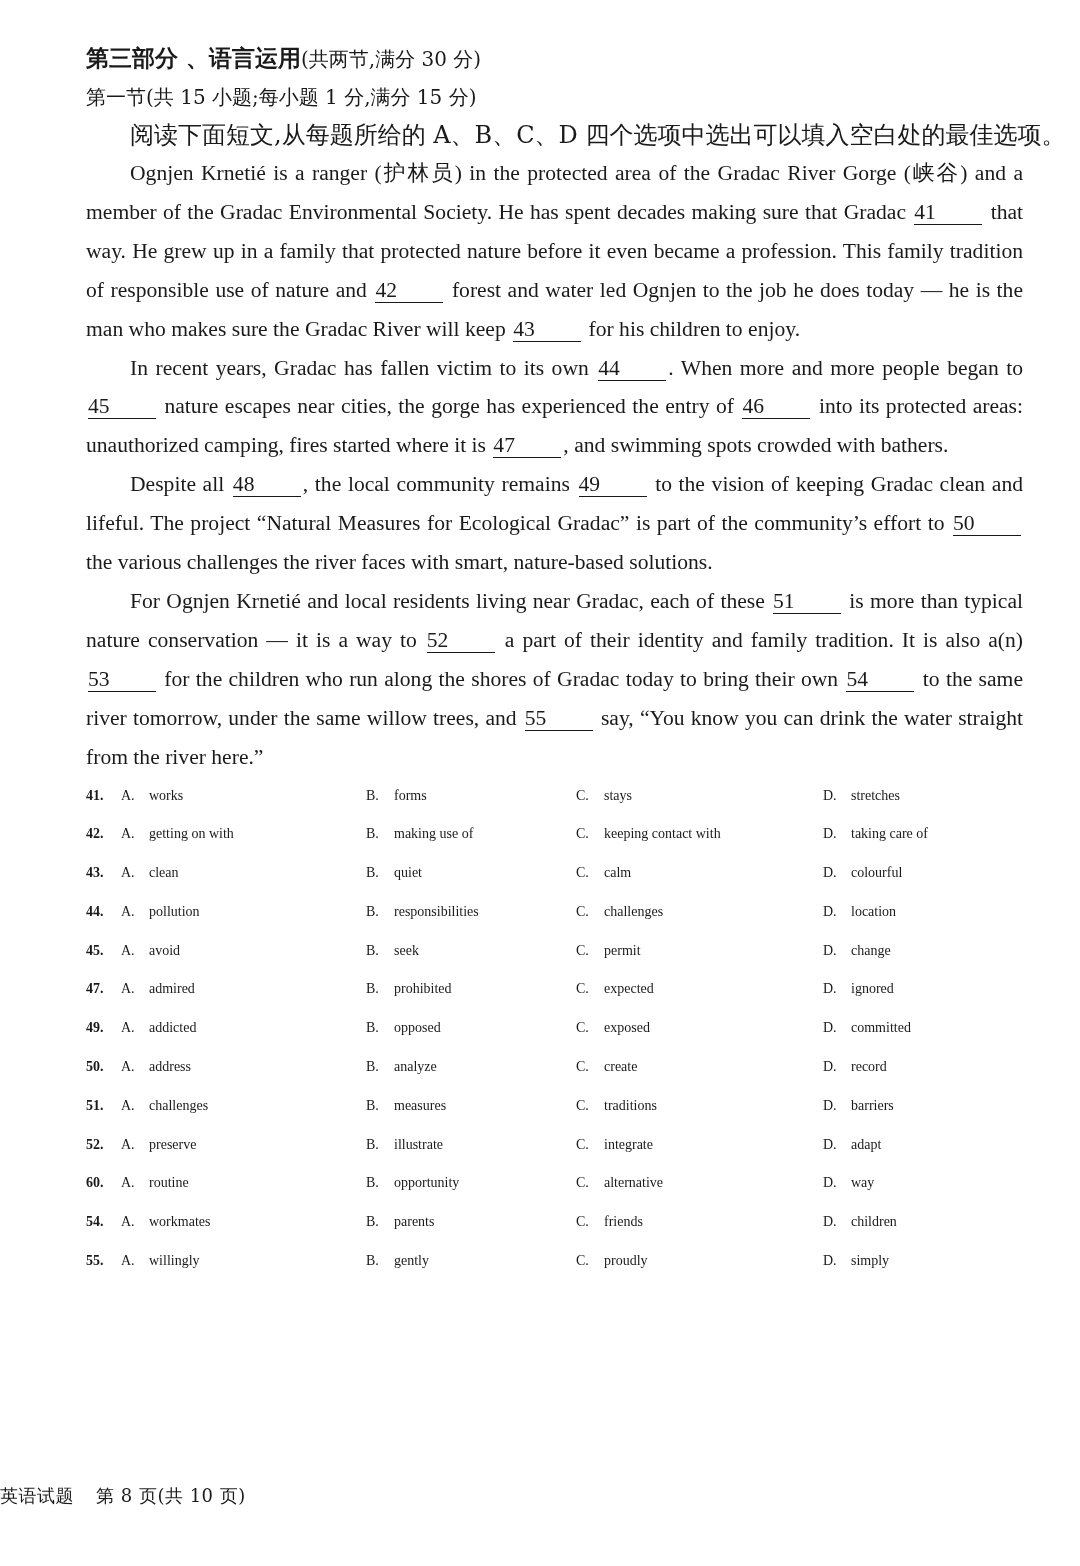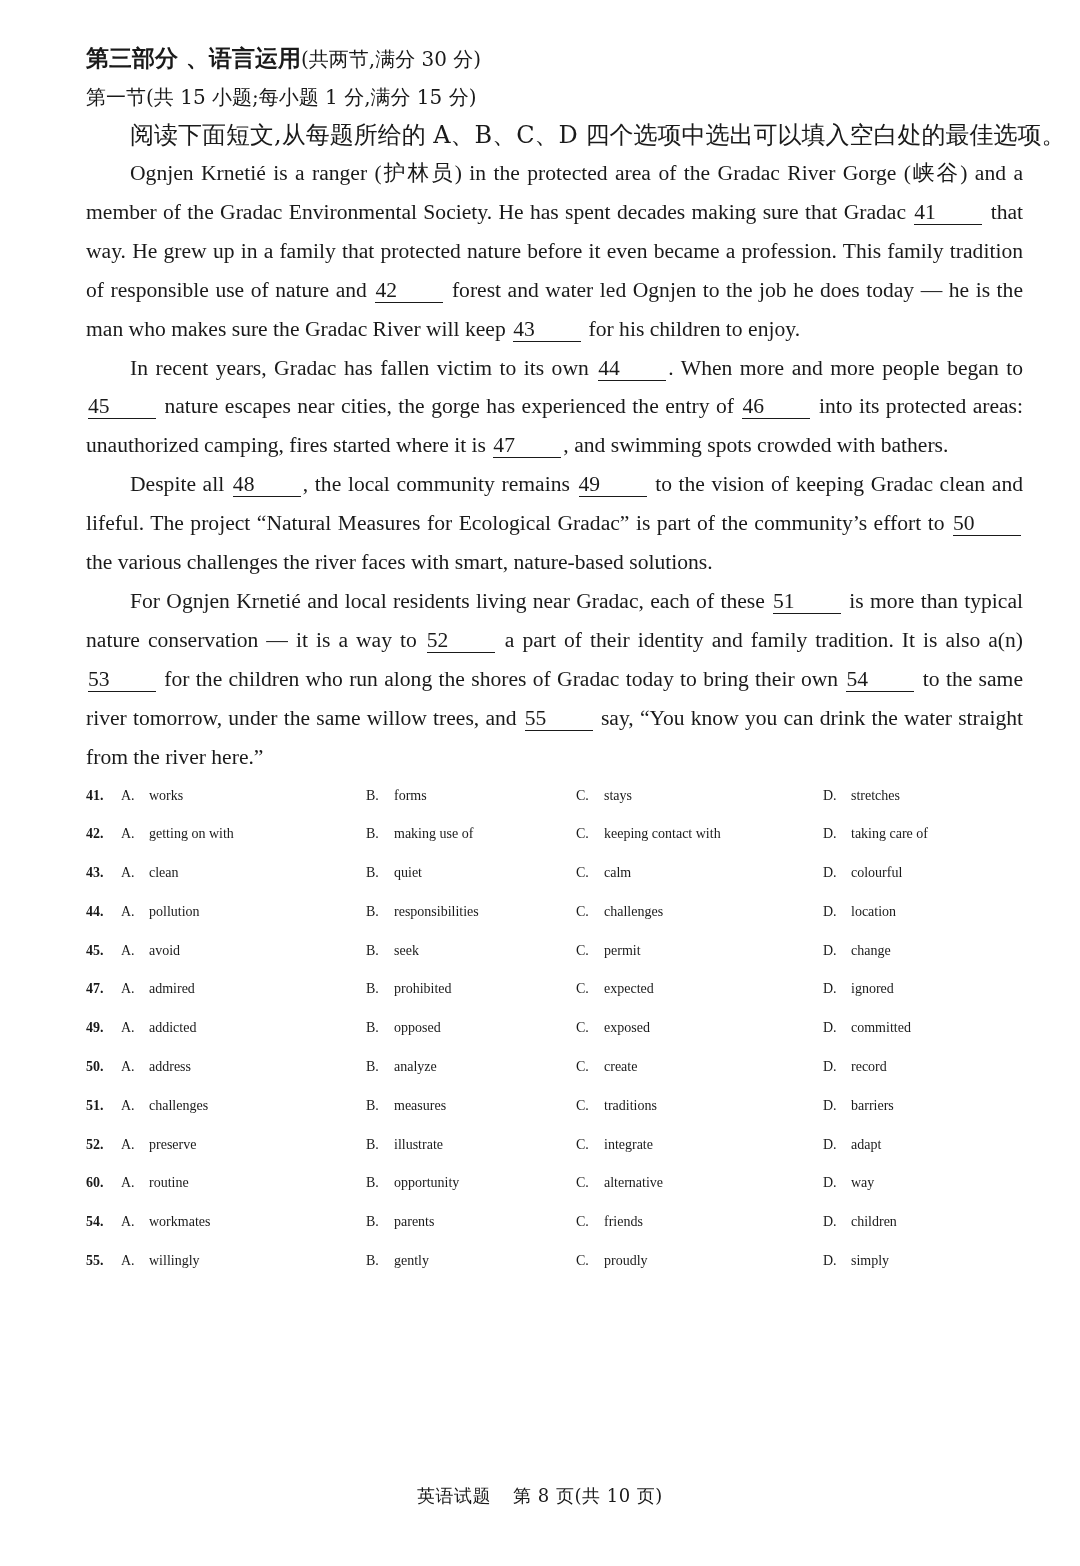--- a/index.html
+++ b/index.html
@@ -33,21 +33,21 @@
     white-space: nowrap;
   }
   .opt-row .num { position: absolute; left: 0; font-weight: bold; }
   .opt { position: absolute; }
   .opt .letter { display: inline-block; width: 28px; }
   .opt.a { left: 35px; }
   .opt.b { left: 244px; margin-left: 36px; }
   .opt.c { left: 490px; font-family: Liberation Serif, serif; }
   .opt.d { left: 737px; }
   .footer {
-    position: absolute; left: 0; width: 1080px; top: 1484px; text-align: center;
+    position: absolute; left: 0; width: 1080px; top: 1484px; text-align: left;
     font-size: 18px; font-family: "DejaVu Serif", serif; letter-spacing: 0.5px;
   }
   .footer .gap { display: inline-block; width: 22px; }
 </style>
 </head>
 <body>
 
 <div class="page">
   <div class="h-part">
     <span class="bold">第三部分 、语言运用</span><span class="thin">(共两节,满分 30 分)</span>

